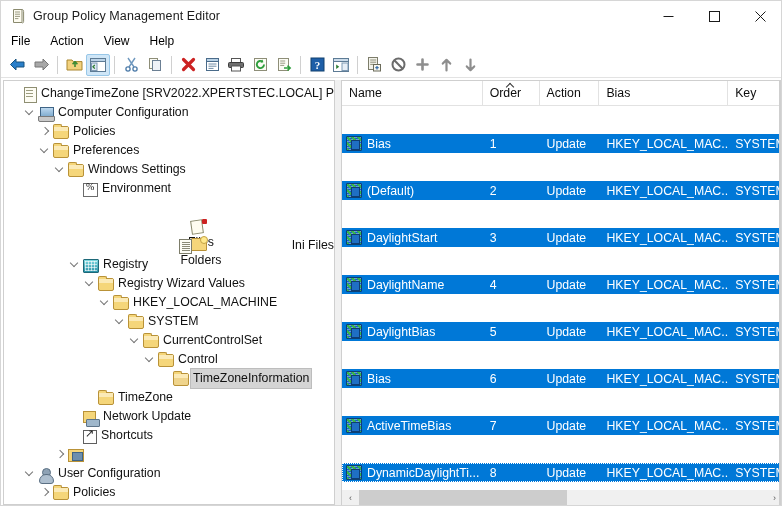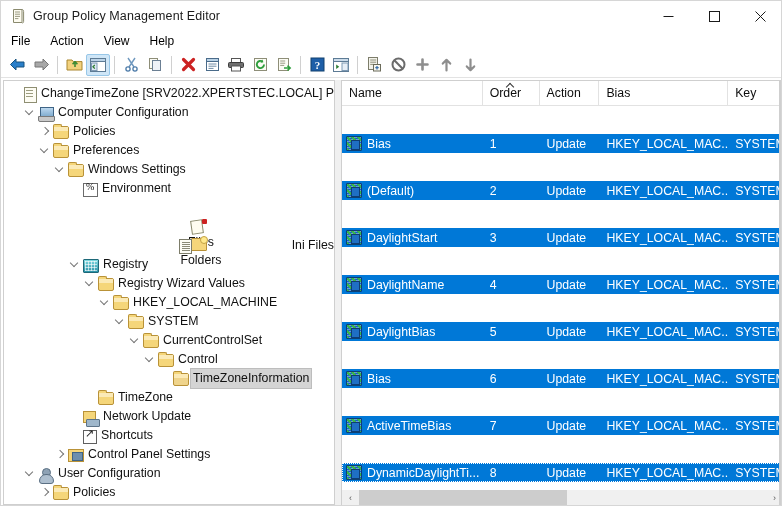--- a/index.html
+++ b/index.html
@@ -504,21 +504,20 @@
         <div class="trow" style="padding-left: 64px;">
           <div class="twist"></div>
           <div class="ticon ico-short"></div>
           <div class="tlabel">Shortcuts</div>
         </div>
         <div class="trow" style="padding-left: 49px;">
           <div class="twist">
             <span class="chev"></span>
           </div>
           <div class="ticon ico-cpl"></div>
-          <div class="tlabel">Control Panel Settings</div>
         </div>
         <div class="trow" style="padding-left: 19px;">
           <div class="twist">
             <span class="chev down"></span>
           </div>
           <div class="ticon ico-user"></div>
           <div class="tlabel">User Configuration</div>
         </div>
         <div class="trow" style="padding-left: 34px;">
           <div class="twist">

